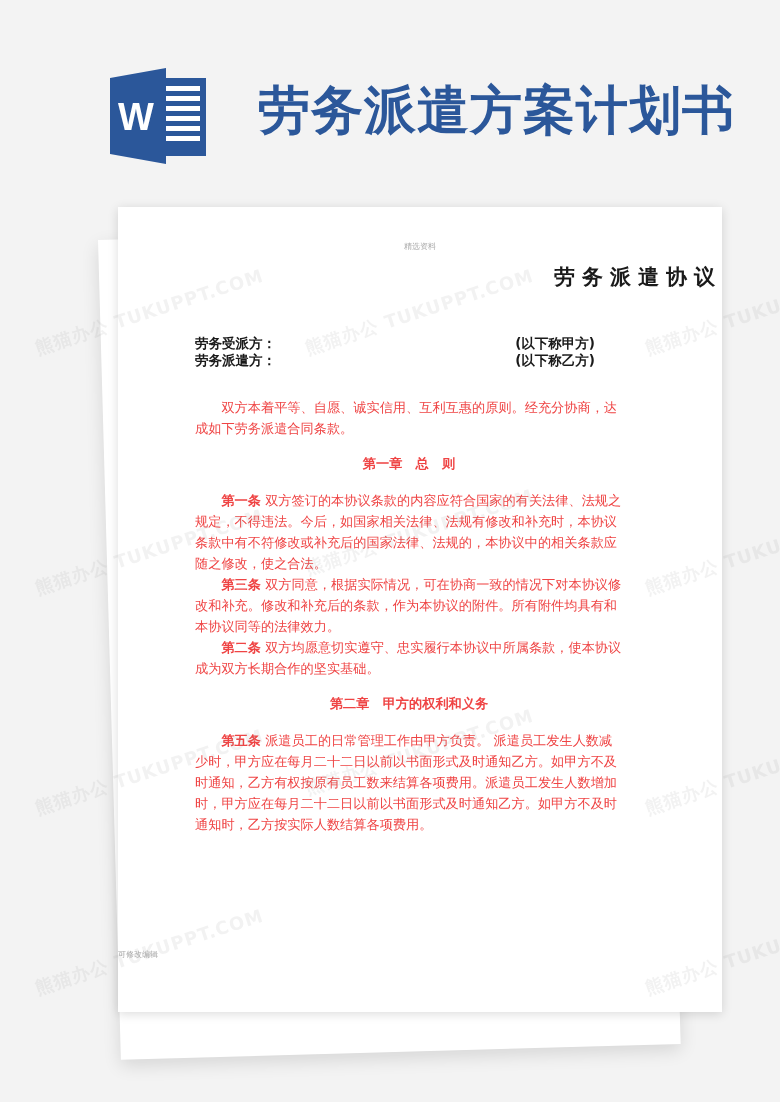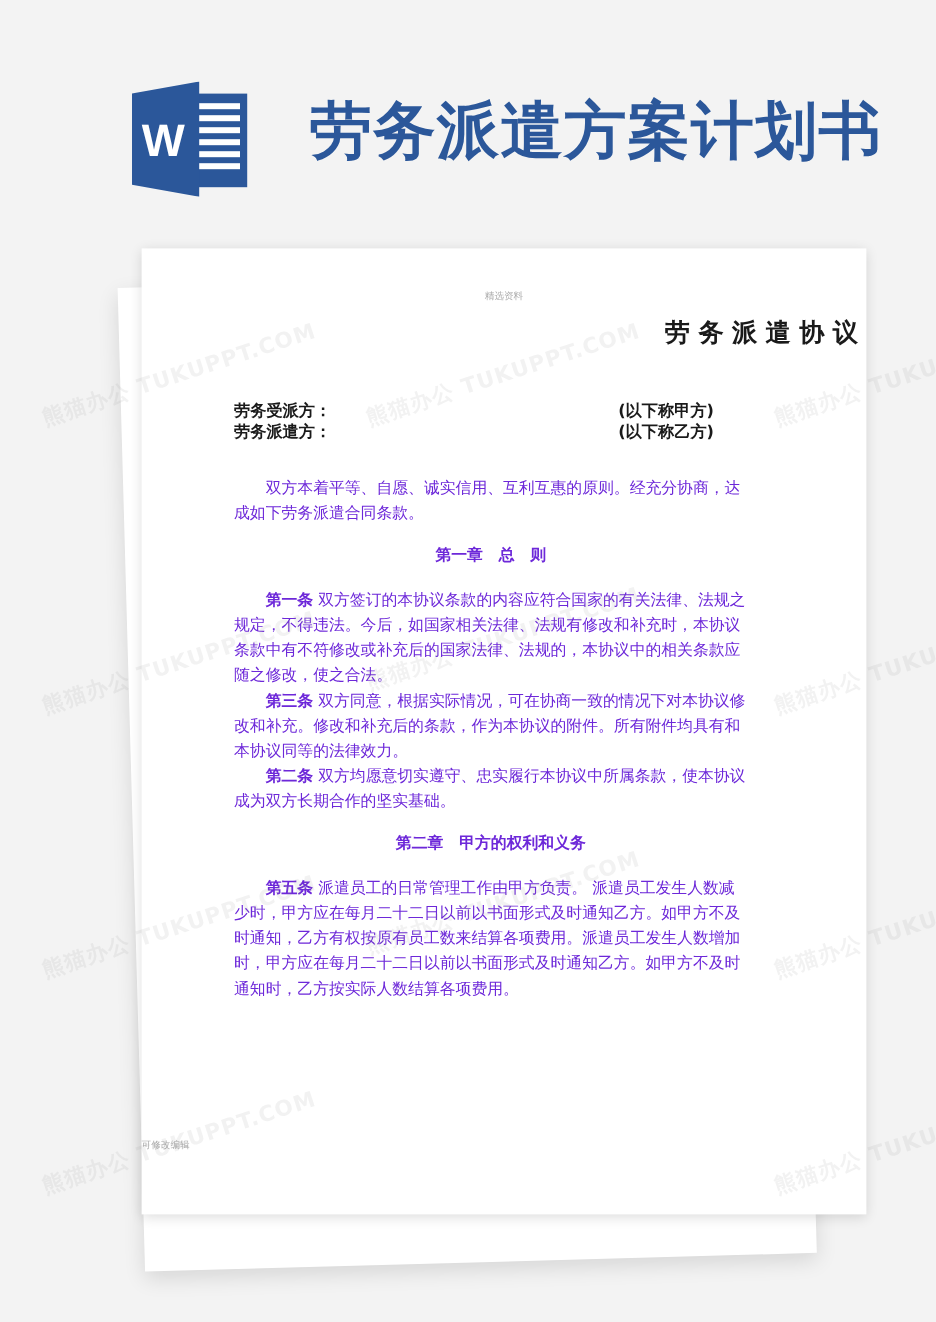--- a/index.html
+++ b/index.html
@@ -34,21 +34,21 @@
     }
     .doc-title {
       position: absolute; left: 0; right: 0; top: 56px;
       text-align: right; font-size: 21px; font-weight: bold; letter-spacing: 7px;
       color: #1a1a1a;
     }
     .parties { position: absolute; left: 77px; top: 128px; width: 400px; }
     .party-row { display: flex; justify-content: space-between; font-size: 13.5px; font-weight: bold; line-height: 17px; color: #1a1a1a; }
     .body-text {
       position: absolute; left: 77px; top: 190px; width: 428px;
-      font-size: 13.2px; line-height: 21px; color: #6d28d9;
+      font-size: 13.2px; line-height: 21px; color: #ef4444;
     }
     .body-text p { margin: 0; text-indent: 2em; }
     .body-text p.chapter { text-indent: 0; text-align: center; font-weight: bold; margin: 14px 0 16px; }
     .body-text p.intro { margin-bottom: 4px; }
     .body-text b { font-weight: bold; }
     .footer-note {
       position: absolute; left: 0; right: 0; top: 742px;
       text-align: left; font-size: 8px; color: #aaaaaa;
       font-family: "DejaVu Serif", serif;
     }

